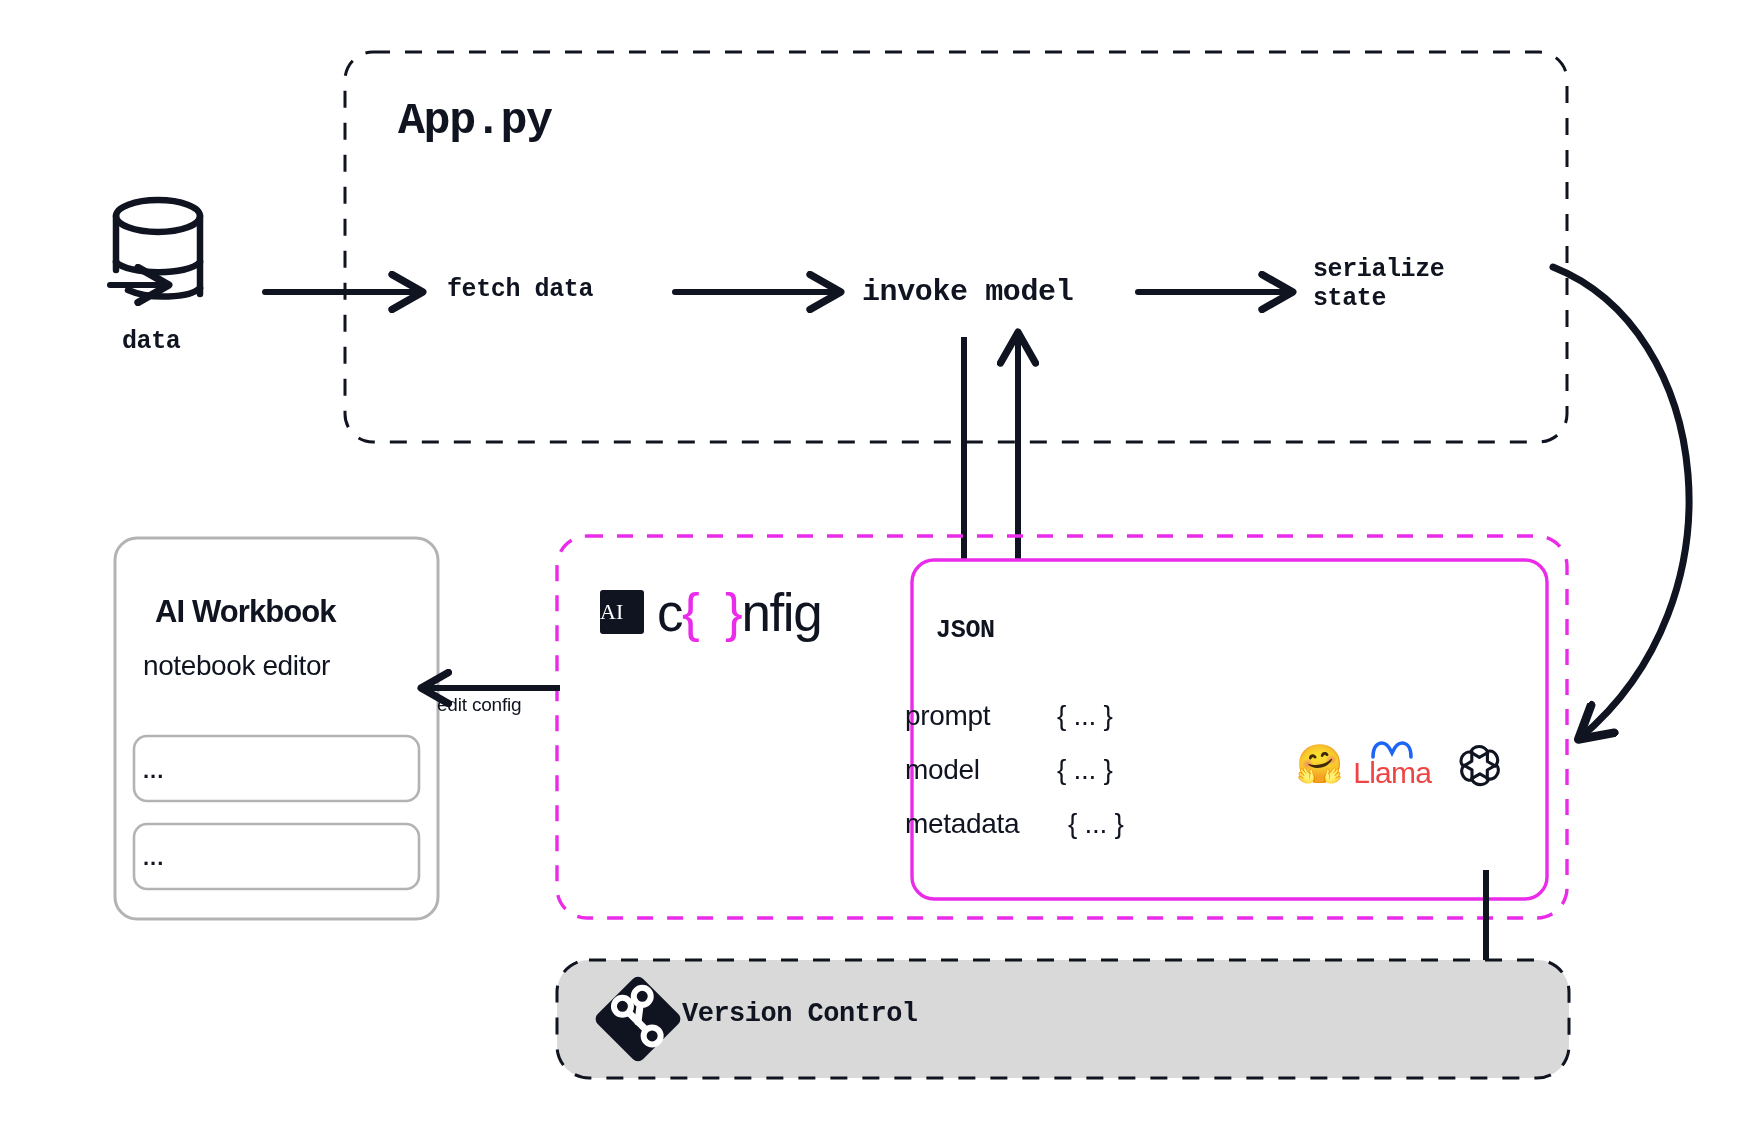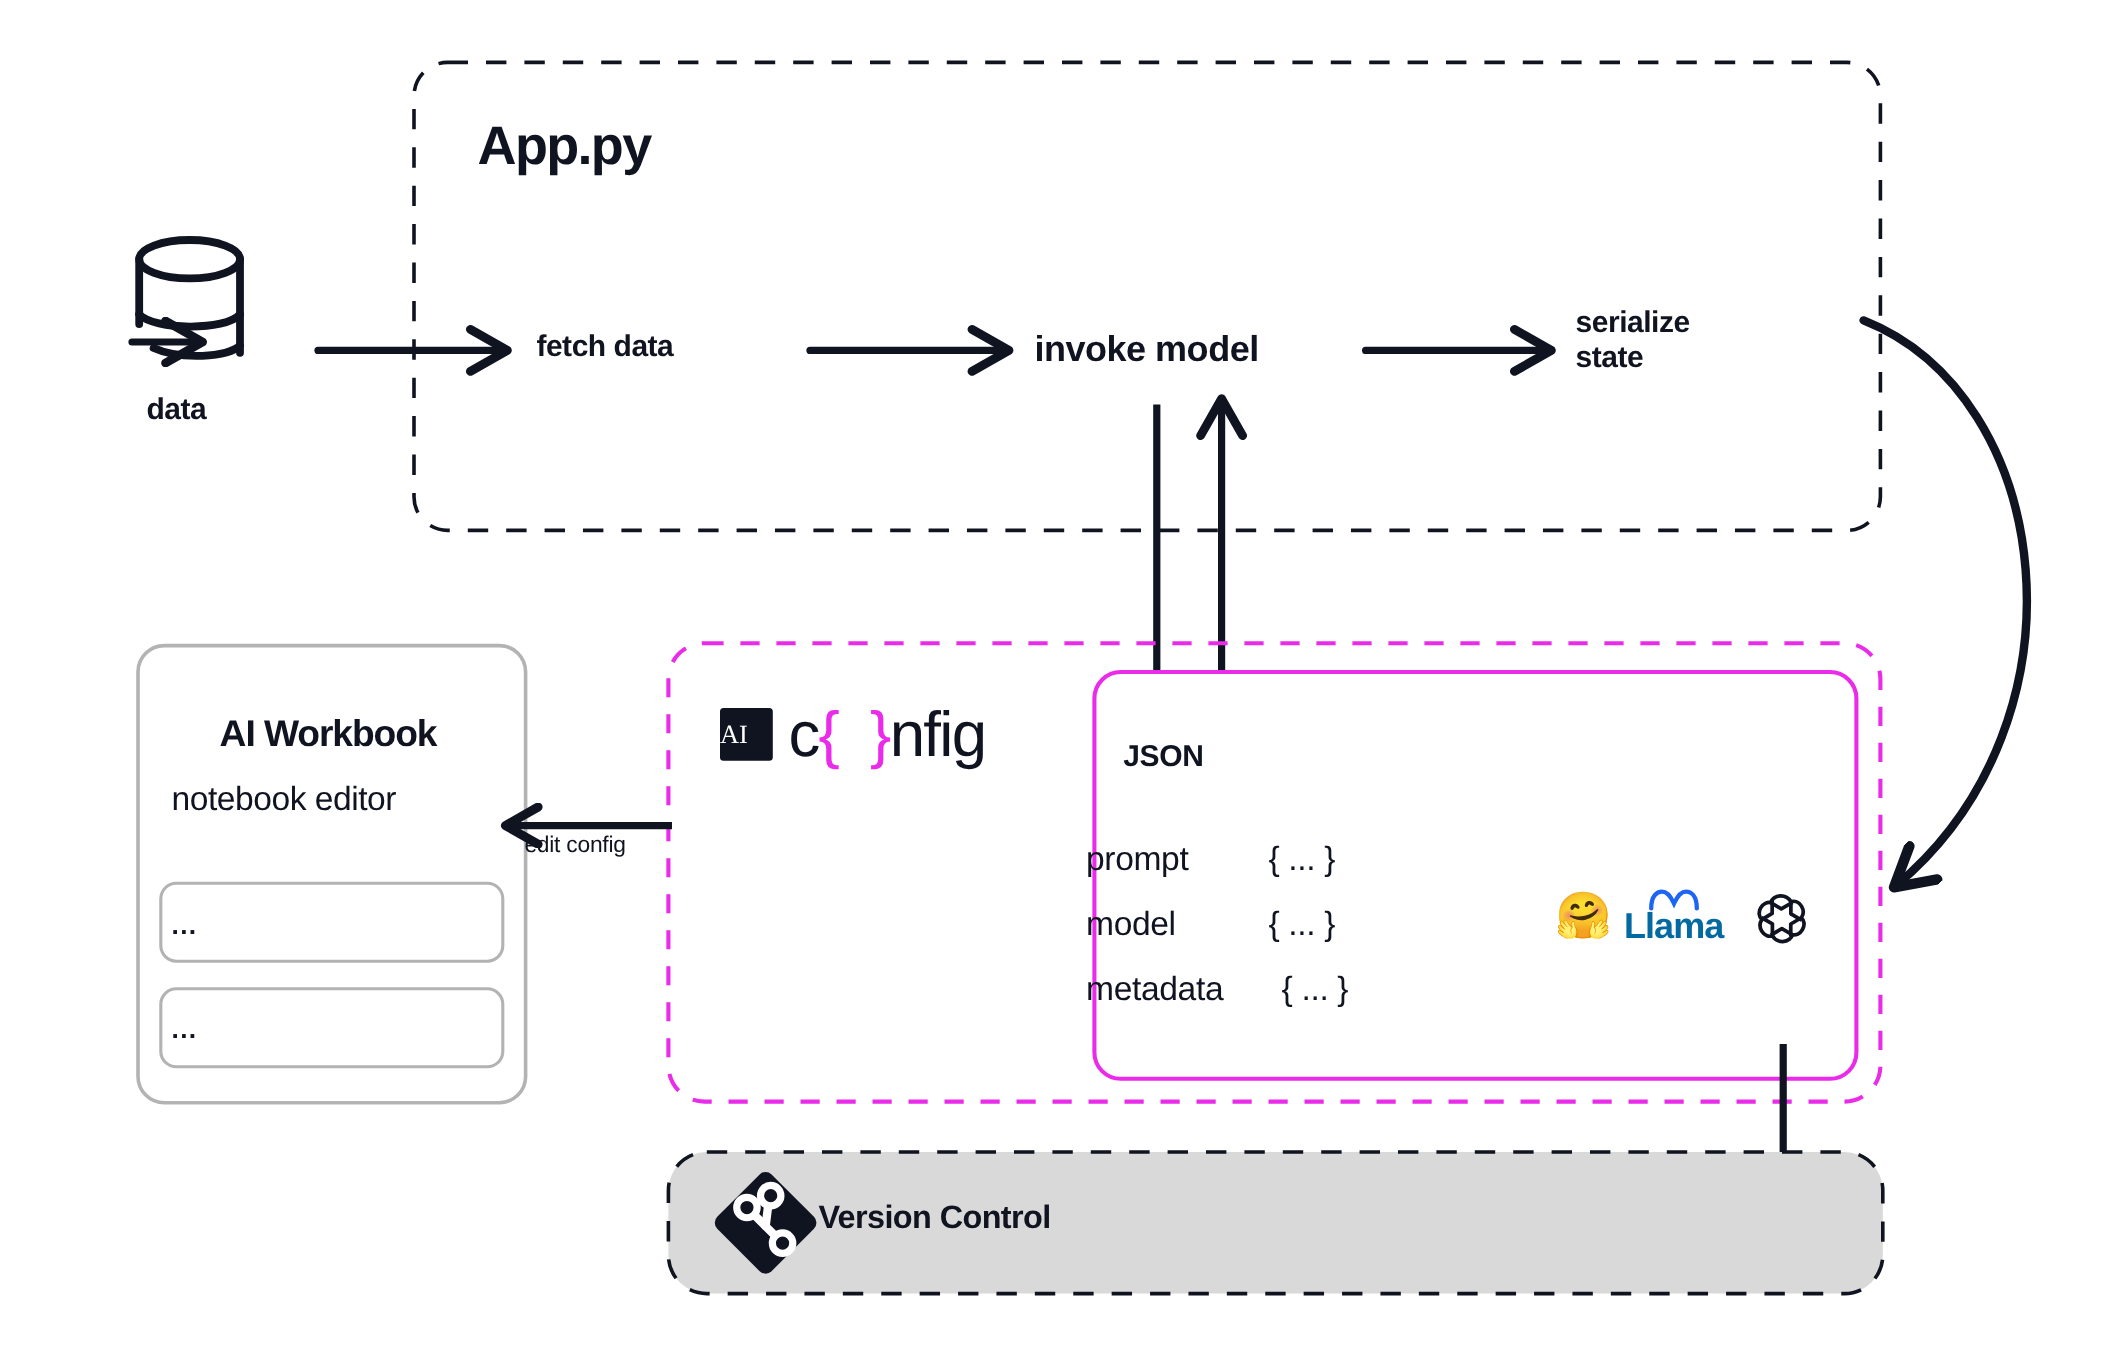--- a/index.html
+++ b/index.html
@@ -27,29 +27,29 @@
     pointer-events: none;
   }
 
   
   .lbl {
     position: absolute;
     color: #101420;
     white-space: pre;
     line-height: 1.16;
   }
-  .bold { font-weight: 700; letter-spacing: -0.4px; }
+  .bold { font-weight: 700; letter-spacing: -0.4px; font-family: Liberation Mono, monospace; }
 
   #app-title      { left: 398px; top: 96px;  font-size: 45px; font-weight: 700; letter-spacing: -1.4px; }
   #data-label     { left: 122px; top: 327px; font-size: 25px; }
   #step-fetch     { left: 447px; top: 275px; font-size: 25px; }
   #step-invoke    { left: 862px; top: 275px; font-size: 30px; }
   #step-serialize { left: 1313px; top: 255px; font-size: 25px; }
 
-  #wb-title  { left: 155px; top: 594px; font-size: 31px; font-weight: 700; letter-spacing: -0.9px; margin-left: 28px; }
+  #wb-title  { left: 155px; top: 594px; font-size: 31px; font-weight: 700; letter-spacing: -0.9px; }
   #wb-sub    { left: 143px; top: 650px; font-size: 28px; font-weight: 400; letter-spacing: -0.4px; }
   #cell-1-txt{ left: 143px; top: 758px; font-size: 22px; font-weight: 700; letter-spacing: 1px; }
   #cell-2-txt{ left: 143px; top: 845px; font-size: 22px; font-weight: 700; letter-spacing: 1px; }
 
   #edit-config-lbl { left: 437px; top: 694px; font-size: 19px; font-weight: 400; letter-spacing: -0.2px; }
 
   #json-title { left: 936px; top: 616px; font-size: 25px; font-weight: 700; letter-spacing: -0.3px; }
 
   #vc-label { left: 682px; top: 999px; font-size: 27px; font-weight: 700; letter-spacing: -0.5px; }
 
@@ -121,23 +121,23 @@
   #llama-wrap {
     position: relative;
     display: flex;
     flex-direction: column;
     align-items: center;
     margin-right: 24px;
   }
   #meta-mark { margin-bottom: -4px; display: block; }
   #llama-text {
     font-size: 30px;
-    font-weight: 700;
+    font-weight: 400;
     letter-spacing: -0.8px;
-    color: #0369a1;
+    color: #ef4444;
     line-height: 1;
   }
   #openai-mark { display: block; }
 </style>
 </head>
 <body>
 
 <div id="stage">
 
   <svg class="layer" viewBox="0 0 1760 1138">

